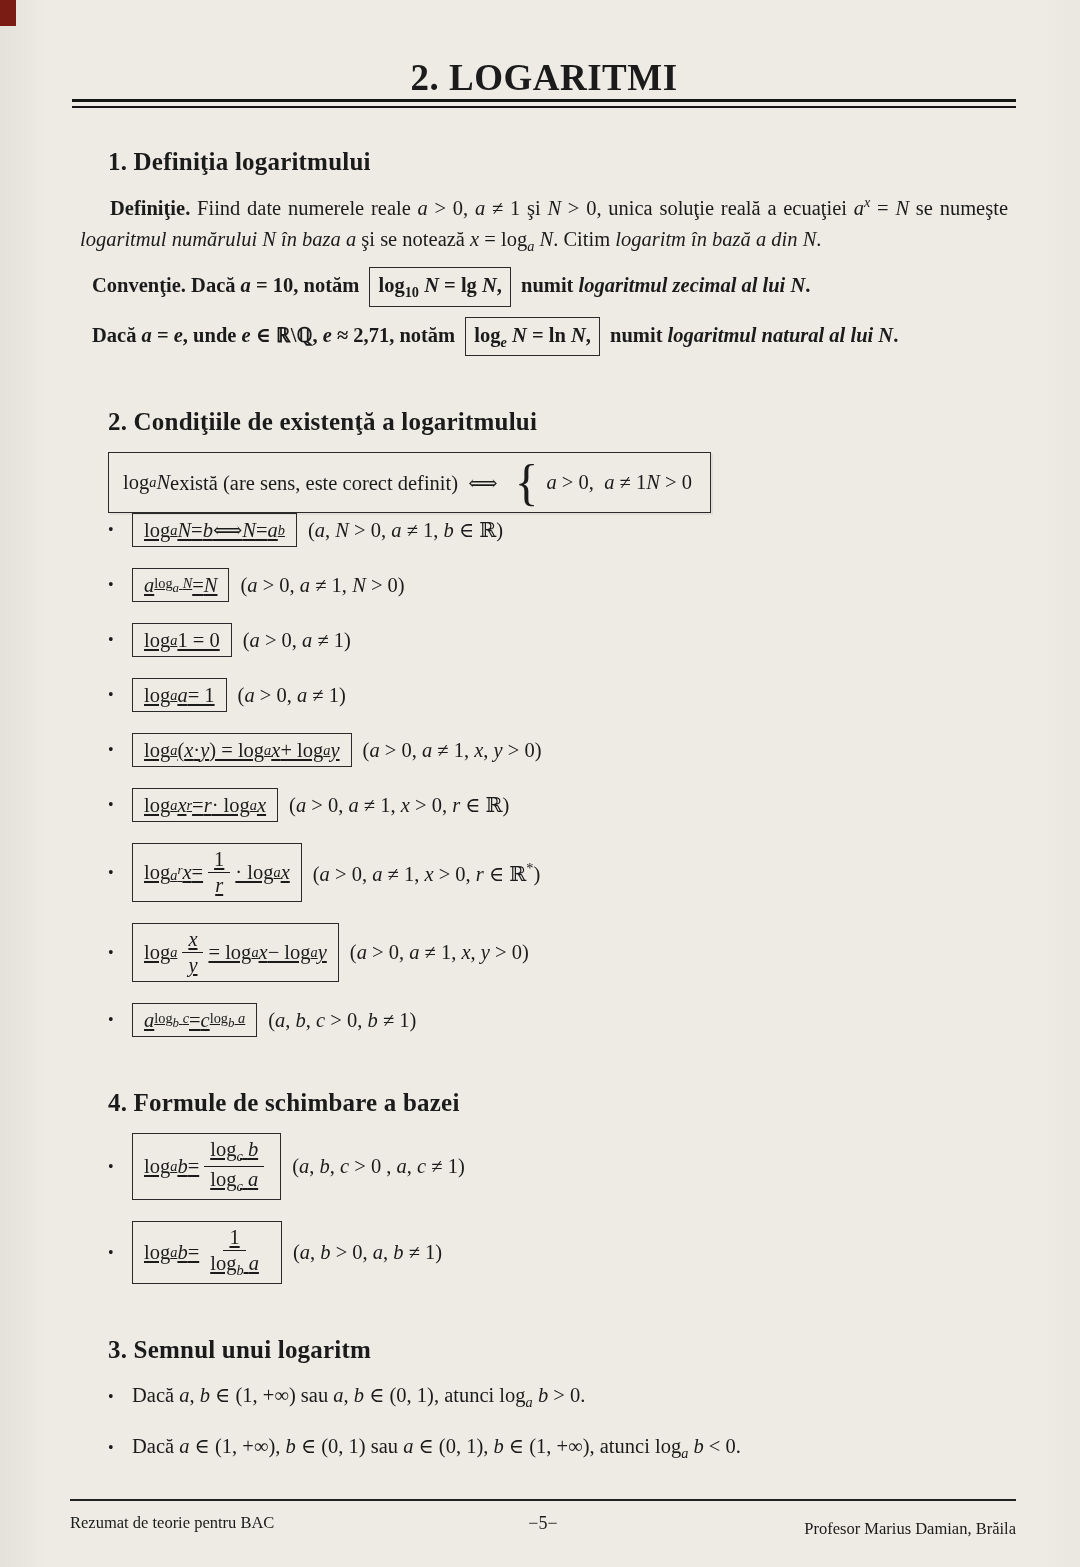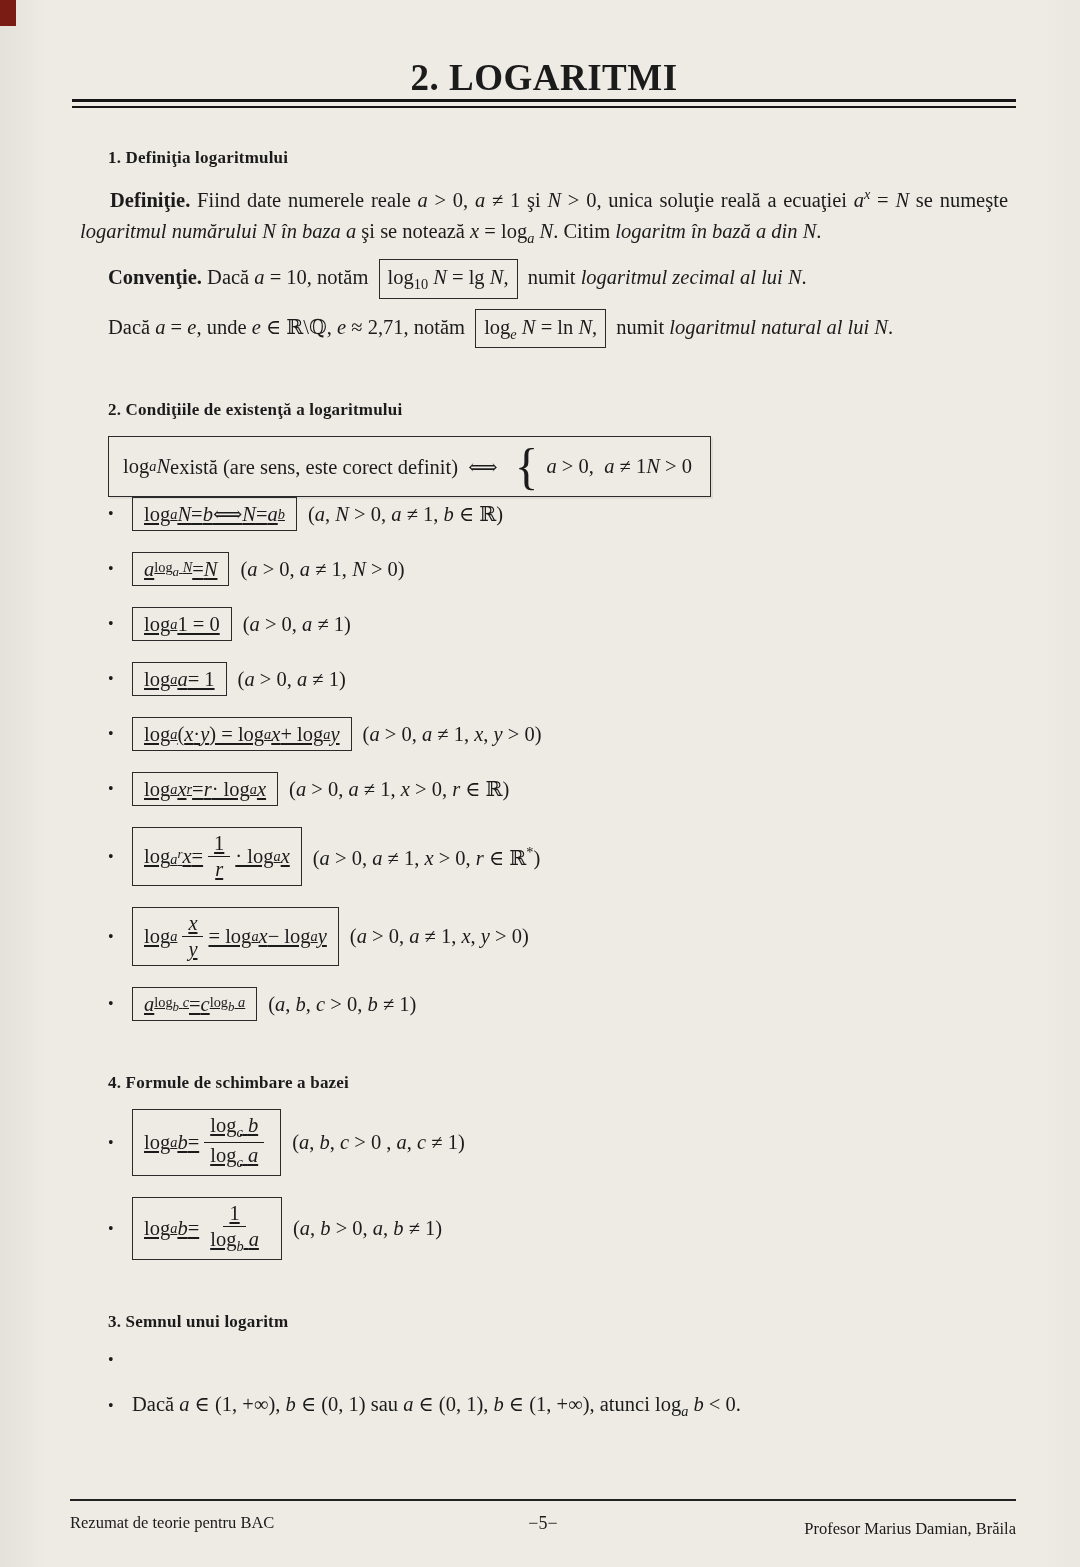--- a/index.html
+++ b/index.html
@@ -13,26 +13,26 @@
     display:flex; flex-direction:column;
     position:relative;
     overflow:hidden;
   }
   .corner-mark { position:absolute; top:0; left:0; width:16px; height:26px; background:#7a1c14; }
   .page { flex:1 0 auto; padding:56px 72px 0 80px; }
 
   .title { text-align:center; font-size:37px; font-weight:bold; letter-spacing:0.5px; }
   .double-rule { height:9px; border-top:3.5px solid #161616; border-bottom:2px solid #161616; margin:0 -8px 40px -8px; }
 
-  h2 { font-size:17px; font-weight:bold; margin:52px 0 16px 28px; letter-spacing:0.2px; }
+  h2 { font-size:25px; font-weight:bold; margin:52px 0 16px 28px; letter-spacing:0.2px; }
   section:first-of-type h2 { margin-top:0; }
 
   .para { font-size:20.5px; line-height:1.5; text-align:justify; }
   .para.indent { text-indent:30px; }
-  .conv { font-size:20.5px; line-height:1.5; margin:10px 0 0 28px; }
+  .conv { font-size:20.5px; line-height:1.5; margin:10px 0 0 12px;font-weight:bold; }
 
   .fbox { display:inline-block; border:1.5px solid #2a2a2a; padding:2px 8px; margin:0 5px; }
 
   .exist-box {
     margin-left:28px; border:1.5px solid #2a2a2a; padding:6px 18px 6px 14px;
     display:inline-flex; align-items:center; font-size:20.5px;
     box-shadow:2px 2px 0 rgba(0,0,0,0.06);
   }
   .cases { display:inline-flex; align-items:center; margin-left:12px; }
   .brace { font-size:2.4em; font-weight:300; margin-right:8px; line-height:0.95; transform:scaleY(1.05); }
@@ -182,20 +182,21 @@
         </div>
       </div>
   </section>
 
   <section>
     <h2>3. Semnul unui logaritm</h2>
     <div class="slist">
 
         <div class="sitem">
           <span class="bullet">•</span>
+          <span>Dacă <i>a</i>, <i>b</i> ∈ (1, +∞) sau <i>a</i>, <i>b</i> ∈ (0, 1), atunci log<sub><i>a</i></sub> <i>b</i> &gt; 0.</span>
         </div>
 
         <div class="sitem">
           <span class="bullet">•</span>
           <span>Dacă <i>a</i> ∈ (1, +∞), <i>b</i> ∈ (0, 1) sau <i>a</i> ∈ (0, 1), <i>b</i> ∈ (1, +∞), atunci log<sub><i>a</i></sub> <i>b</i> &lt; 0.</span>
         </div>
       </div>
   </section>
 
 </main>

